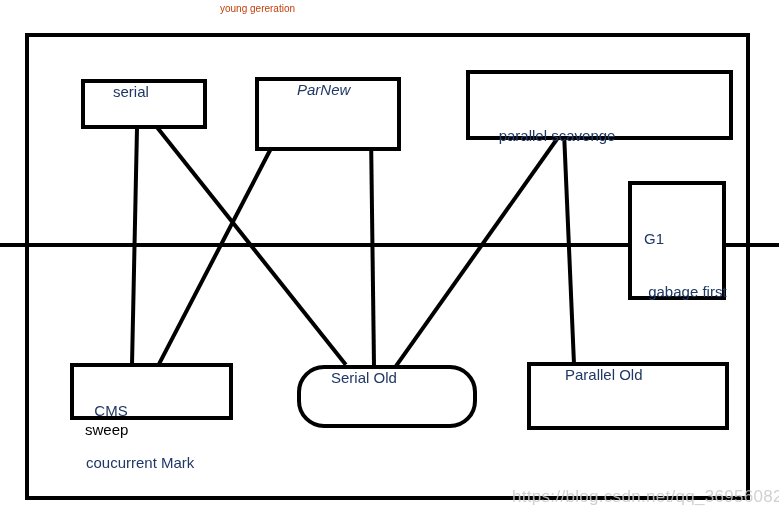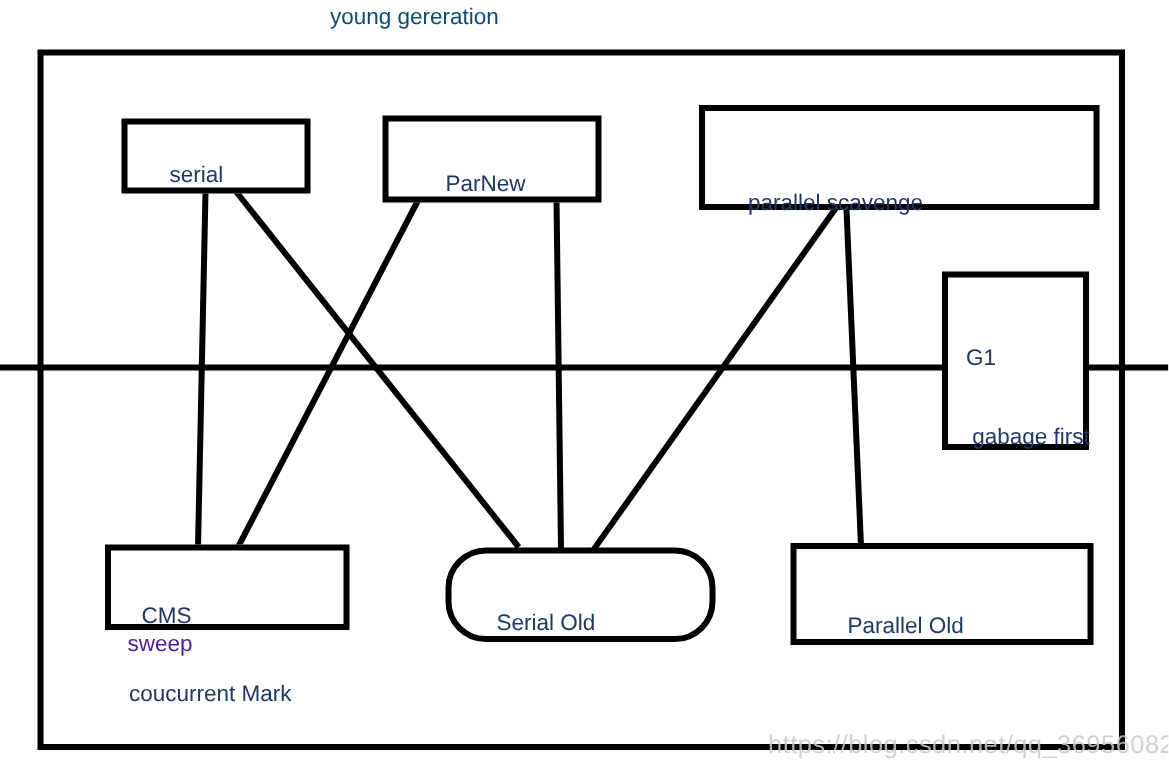--- a/index.html
+++ b/index.html
@@ -49,35 +49,35 @@
     box-sizing: border-box;
     background: #ffffff;
     color: #1f3864;
     font-size: 15px;
     line-height: 1.15;
     padding: 8px 0 0 12px;
     white-space: pre;
   }
   .gc-box.centered-v {
     display: flex;
-    align-items: flex-end;
+    align-items: flex-start;
     padding-top: 0;
     padding-left: 16px;
   }
 
   
   .caption {
     position: absolute;
-    color: #4c1d95;
+    color: #000000;
     font-size: 15px;
     white-space: pre;
   }
   .caption.title {
-    font-size: 15px;
-    color: #0c4a6e;
+    font-size: 10px;
+    color: #c2410c;
   }
 
   
   .link {
     position: absolute;
     height: 4px;
     background: #000000;
     transform-origin: 0 50%;
   }
 
@@ -110,21 +110,21 @@
       <div class="link" style="left: 279px; top: 131px; width: 262.545px; transform: rotate(117.443deg);"></div>
       <div class="link" style="left: 371px; top: 131px; width: 233.019px; transform: rotate(89.2623deg);"></div>
       <div class="link" style="left: 562px; top: 130px; width: 286.901px; transform: rotate(125.352deg);"></div>
       <div class="link" style="left: 564px; top: 130px; width: 232.215px; transform: rotate(87.5319deg);"></div>
     </div>
 
   <div class="gc-box centered-v" style="left:81px; top:79px; width:126px; height:50px;">
     <span style="padding-left:12px">serial</span>
   </div>
 
-  <div class="gc-box centered-v" style="left:255px; top:77px; width:146px; height:58px;">
+  <div class="gc-box centered-v" style="left:255px; top:77px; width:146px; height:74px;font-style:italic;">
     <span style="padding-left:22px">ParNew</span>
   </div>
 
   <div class="gc-box" style="left:466px; top:70px; width:267px; height:70px; padding-top:36px;">
     <span>parallel scavenge</span>
   </div>
 
   <div class="gc-box" style="left:628px; top:181px; width:98px; height:119px; padding-top:10px; ">
     <div>G1</div>
     <div style="margin-top:2px;"> gabage first</div>

